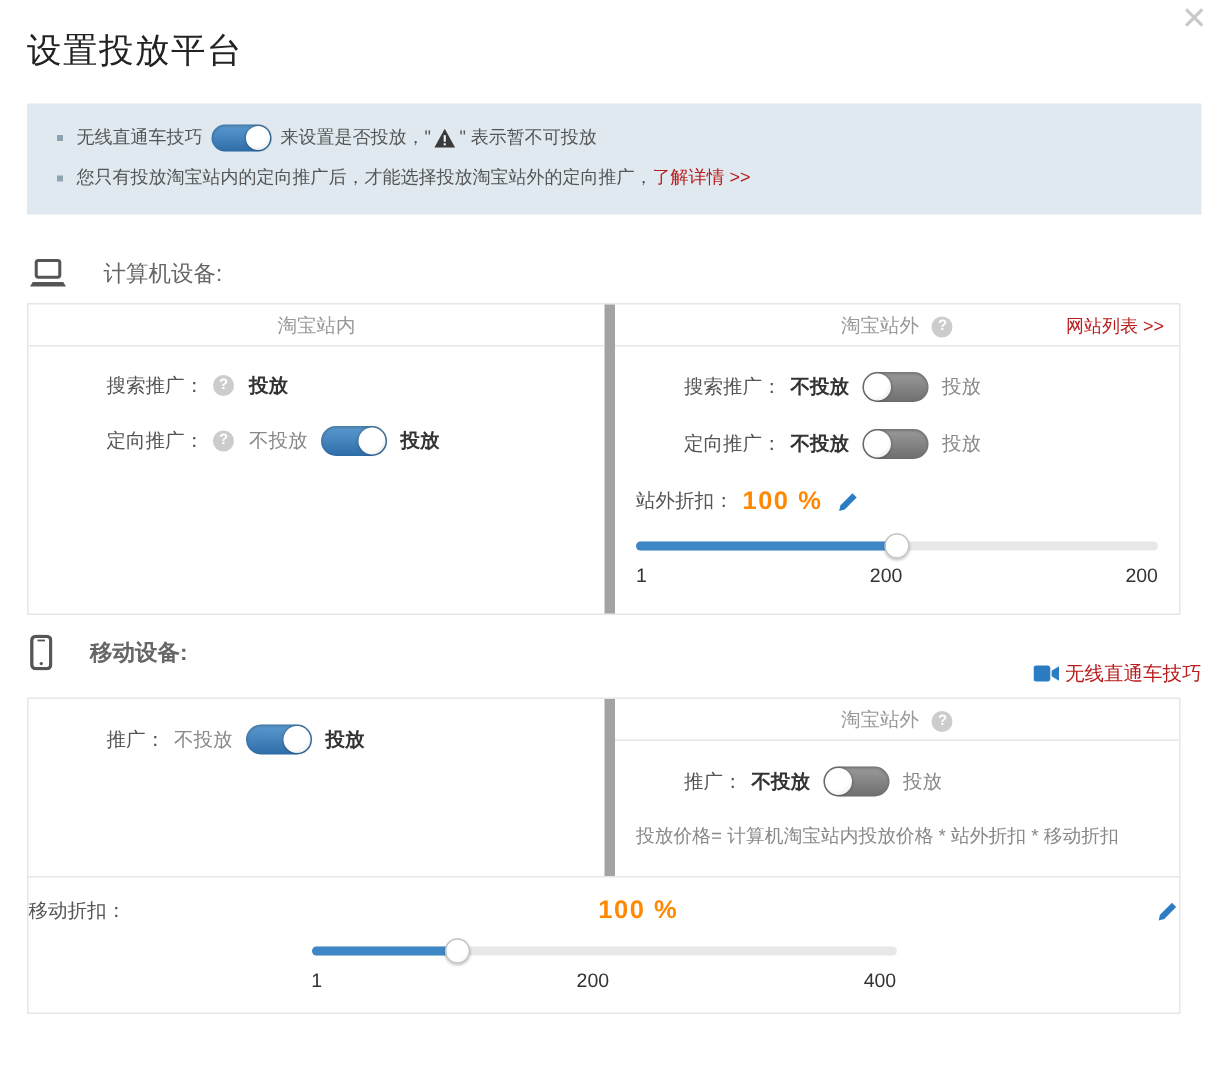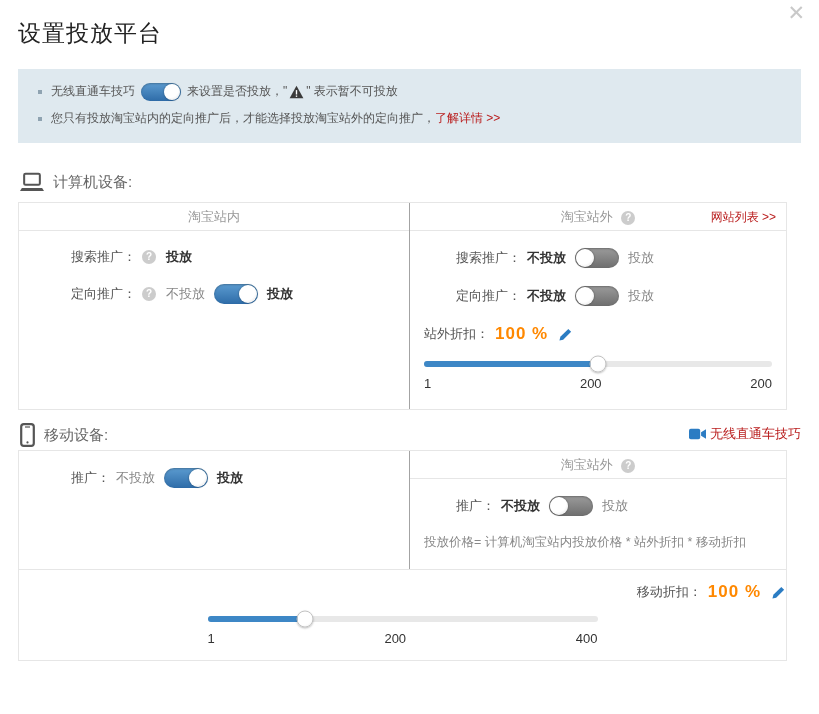--- a/index.html
+++ b/index.html
@@ -30,29 +30,29 @@
   .toggle.sm .knob { width:16px; height:16px; }
   .toggle.on .knob { right:1px; }
   .toggle.off .knob { left:1px; }
 
   
   .q-icon { display:inline-block; width:14px; height:14px; border-radius:50%; background:#ccc;
     color:#fff; font-size:10px; line-height:14px; text-align:center; font-weight:bold;
     vertical-align:middle; cursor:pointer; flex:0 0 auto; }
 
   
-  .section-head { display:flex; align-items:center; height:30px; margin:0 0 5px 2px; color:#666; font-size:15px; }
+  .section-head { display:flex; align-items:center; height:30px; margin:0 0 5px 2px; color:#666; font-size:15px;gap:16px; }
   .section-head .dev-icon { margin-right:9px; display:inline-flex; }
   .section-head-row { display:flex; justify-content:space-between; align-items:flex-end; margin-top:10px; }
   .tips-link { font-size:13px; display:inline-flex; align-items:center; gap:4px; margin-bottom:7px; }
 
   
   .ptable { border:1px solid #e6e6e6; display:flex; flex-wrap:wrap; width:769px; }
   .col { display:flex; flex-direction:column; }
-  .col.left  { width:391px; border-right:1px solid #a3a3a3; }
+  .col.left  { width:391px; border-right:7px solid #a3a3a3; }
   .col.right { width:376px; }
   .thead { position:relative; height:28px; line-height:28px; text-align:center; color:#999;
     font-size:13px; border-bottom:1px solid #e6e6e6; }
   .thead .hdr-link { position:absolute; right:10px; top:0; font-size:12px; }
   .tbody { padding:17px 14px 16px 20px; }
   .col.right .tbody { padding-left:14px; }
   .prow { display:flex; align-items:center; font-size:13px; color:#555; margin-bottom:18px;margin-left:32px; }
   .prow .lbl { margin-right:6px; }
   .prow .q-icon { margin-right:10px; }
   .state-sel { color:#333; font-weight:bold; }
@@ -71,21 +71,21 @@
     background:radial-gradient(circle at 40% 35%, #ffffff 60%, #ececec); border:1px solid #c2c2c2;
     border-radius:50%; box-shadow:0 1px 2px rgba(0,0,0,.25); cursor:pointer; }
   .fill-50 { width:50%; } .knob-50 { left:50%; }
   .fill-25 { width:25%; } .knob-25 { left:25%; }
   .slider-labels { display:flex; justify-content:space-between; font-size:13px; color:#333; margin-top:9px; }
 
   .c-slider-wrap { margin-top:4px; padding-bottom:2px; }
 
   
   .mob-bottom { width:100%; border-top:1px solid #e6e6e6; padding:12px 0 14px 0; }
-  .mob-discount { display:flex; align-items:center; justify-content:flex-end; font-size:13px; color:#555; }
+  .mob-discount { display:flex; align-items:center; justify-content:space-between; font-size:13px; color:#555; }
   .mob-slider-wrap { width:390px; margin:14px auto 0 auto; }
 </style>
 </head>
 <body>
 
 <div class="dialog">
 
   <span class="close-x">✕</span>
 
   <h1 class="page-title">设置投放平台</h1>
@@ -189,21 +189,21 @@
             <span>1</span>
             <span>200</span>
             <span>200</span>
           </div>
         </div>
       </div>
     </div>
   </div>
 
   <div class="section-head-row">
-    <div class="section-head" style="margin-bottom:0;">
+    <div class="section-head" style="margin-bottom:15px;font-weight:bold;">
       <span class="dev-icon">
         <svg width="15" height="24" viewBox="0 0 15 24">
             <rect x="1.2" y="1.2" width="12.6" height="21.6" rx="2.6" fill="none" stroke="#555" stroke-width="2.2"></rect>
             <circle cx="7.5" cy="19.4" r="1.1" fill="#555"></circle>
             <rect x="5" y="3.4" width="5" height="1.2" fill="#555"></rect>
           </svg>
       </span>
       <span>移动设备:</span>
     </div>
     <a class="link tips-link">

